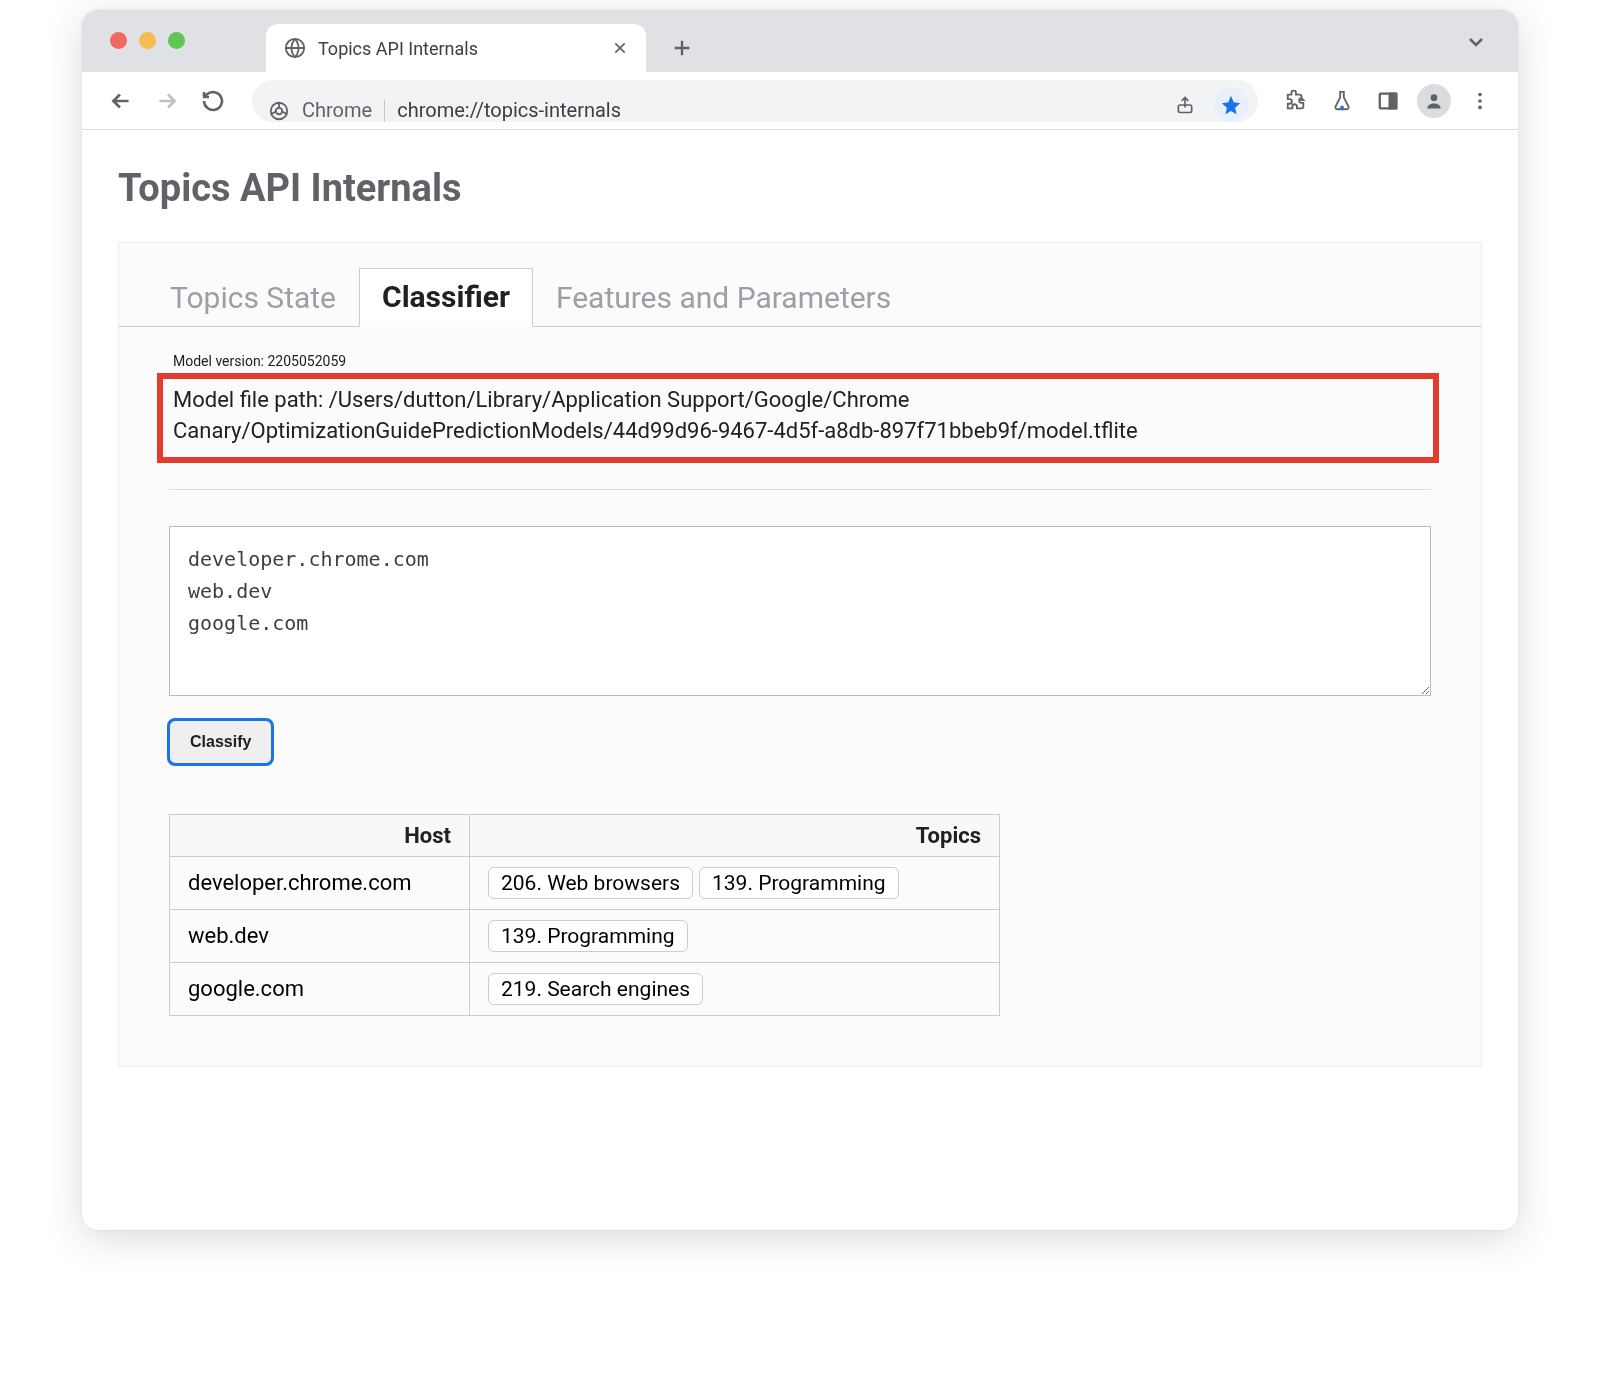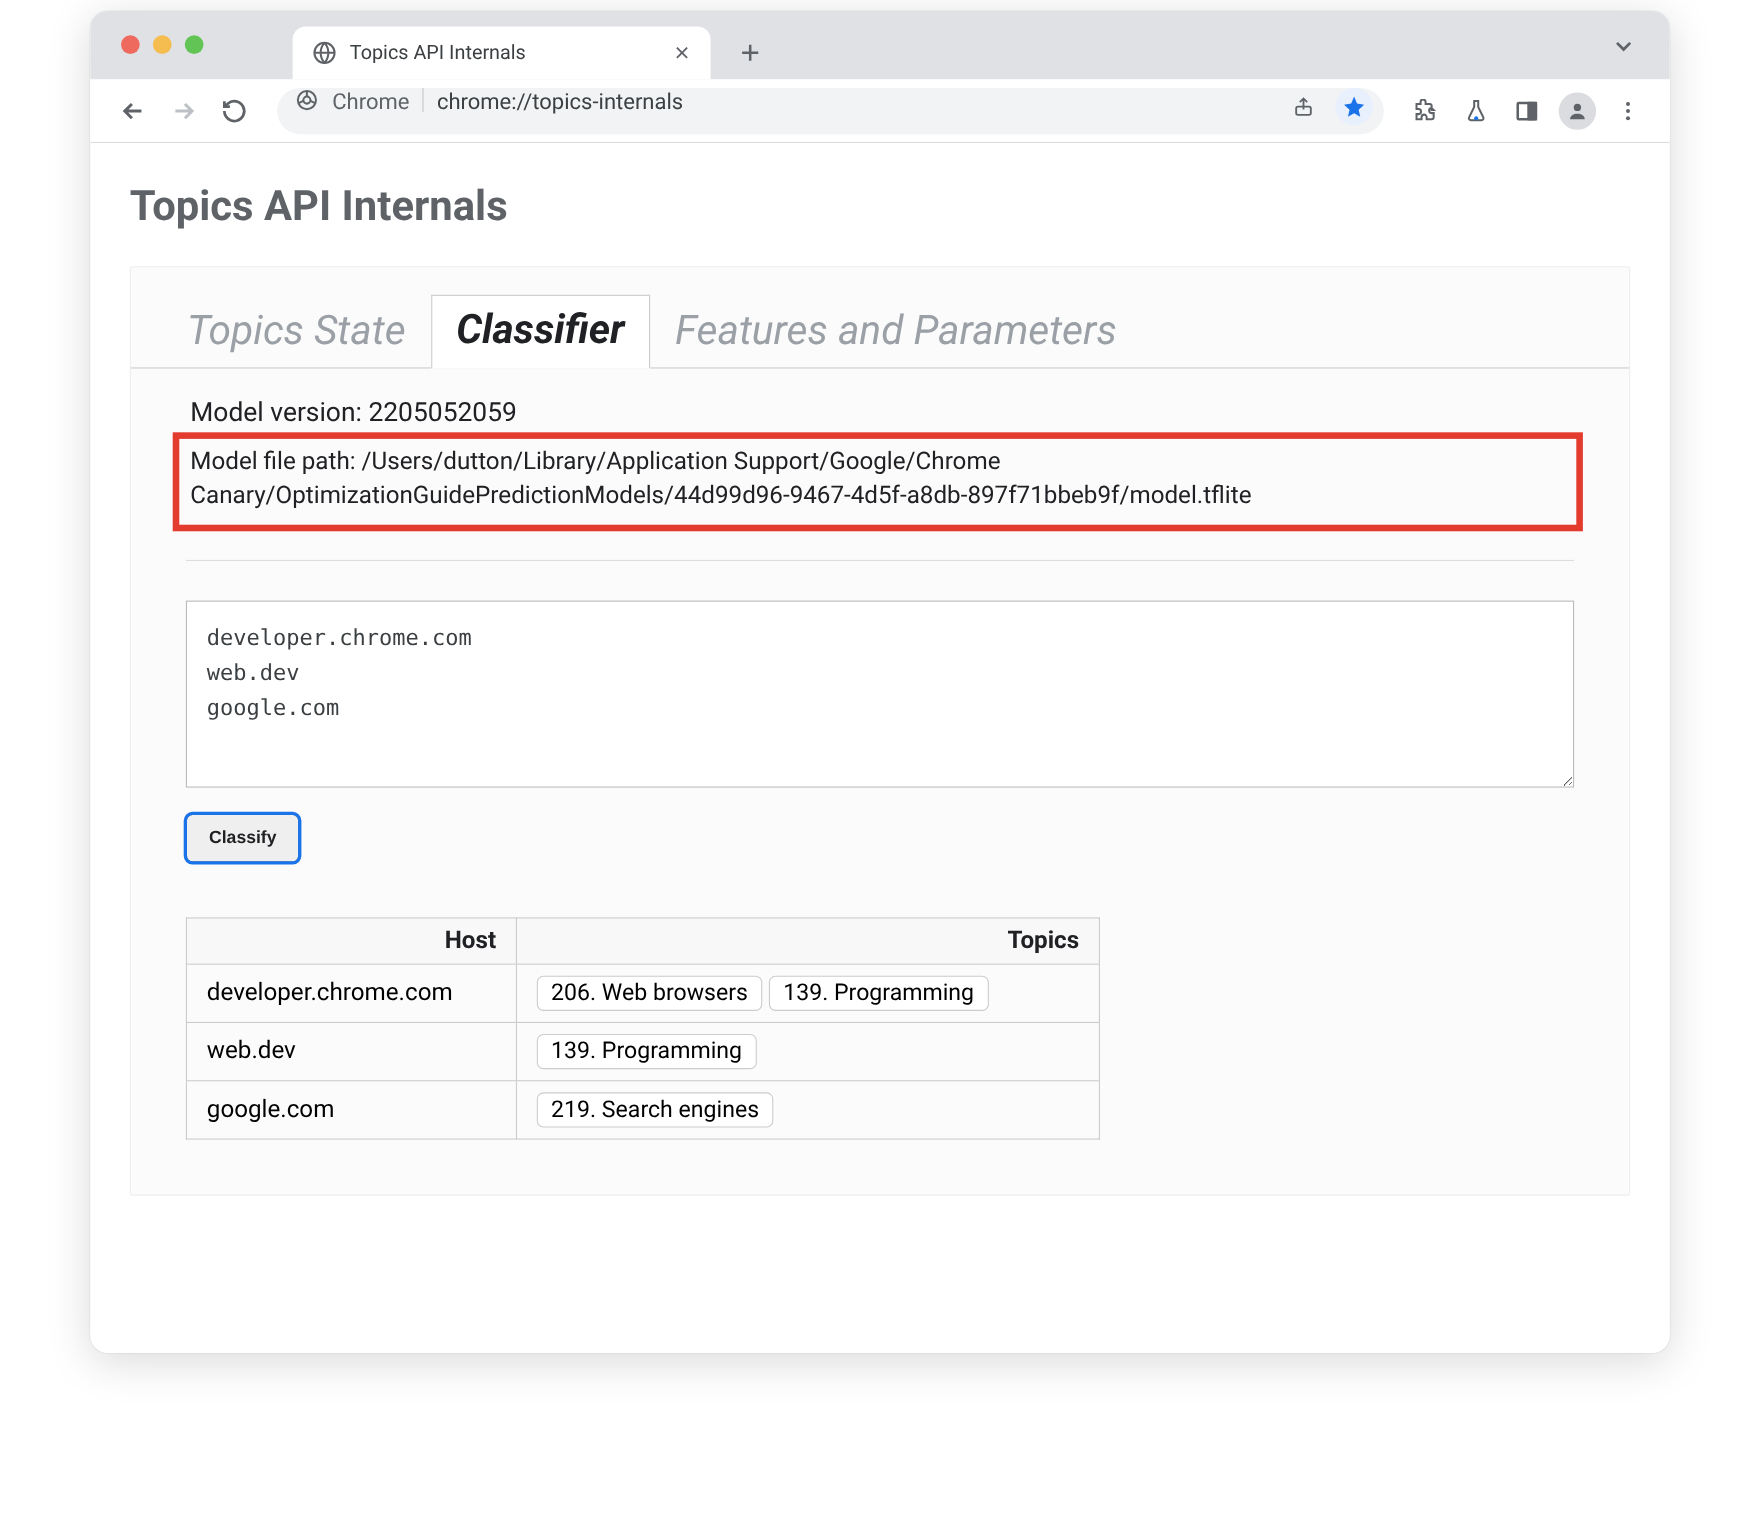--- a/index.html
+++ b/index.html
@@ -96,21 +96,21 @@
     cursor: pointer;
   }
   .nav-icon.disabled { color: #bdc1c6; cursor: default; }
   .omnibox {
     flex: 1;
     margin: 0 14px;
     height: 42px;
     background: #f1f3f4;
     border-radius: 21px;
     display: flex;
-    align-items: flex-start;
+    align-items: flex-end;
     padding: 0 10px 0 16px;
     gap: 12px;
     font-size: 20px;
     color: #5f6368;
   }
   .omnibox .chrome-logo { width: 22px; height: 22px; }
   .omnibox .scheme-label { color: #5f6368; }
   .omnibox .sep { width: 1px; height: 22px; background: #c4c7c9; }
   .omnibox .url { color: #3c4043; }
   .omnibox .spacer { flex: 1; }
@@ -157,43 +157,42 @@
     border-radius: 2px;
   }
   .tabs-row {
     display: flex;
     align-items: flex-end;
     border-bottom: 1px solid #ccc;
     padding: 24px 28px 0 28px;
     gap: 0;
   }
   .ui-tab {
-    font-size: 37px;
+    font-size: 30px;
     color: #9aa0a6;
     padding: 10px 22px 12px 22px;
     border: 1px solid transparent;
     border-bottom: none;
     cursor: pointer;
     position: relative;
     bottom: -1px;
     background: transparent;
-    font-style: italic;
   }
   .ui-tab.active {
     color: #202124;
     font-weight: 700;
     background: #fff;
     border-color: #ccc;
     border-bottom: 1px solid #fff;
   }
   .tab-body {
     padding: 26px 50px 50px 50px;
   }
   .model-version {
-    font-size: 24px;
+    font-size: 14px;
     color: #202124;
     margin-bottom: 4px;
     margin-left: 4px;
   }
   .highlight-box {
     border: 6px solid #e33b2e;
     padding: 6px 10px 10px 10px;
     font-size: 22px;
     color: #202124;
     line-height: 1.4;

